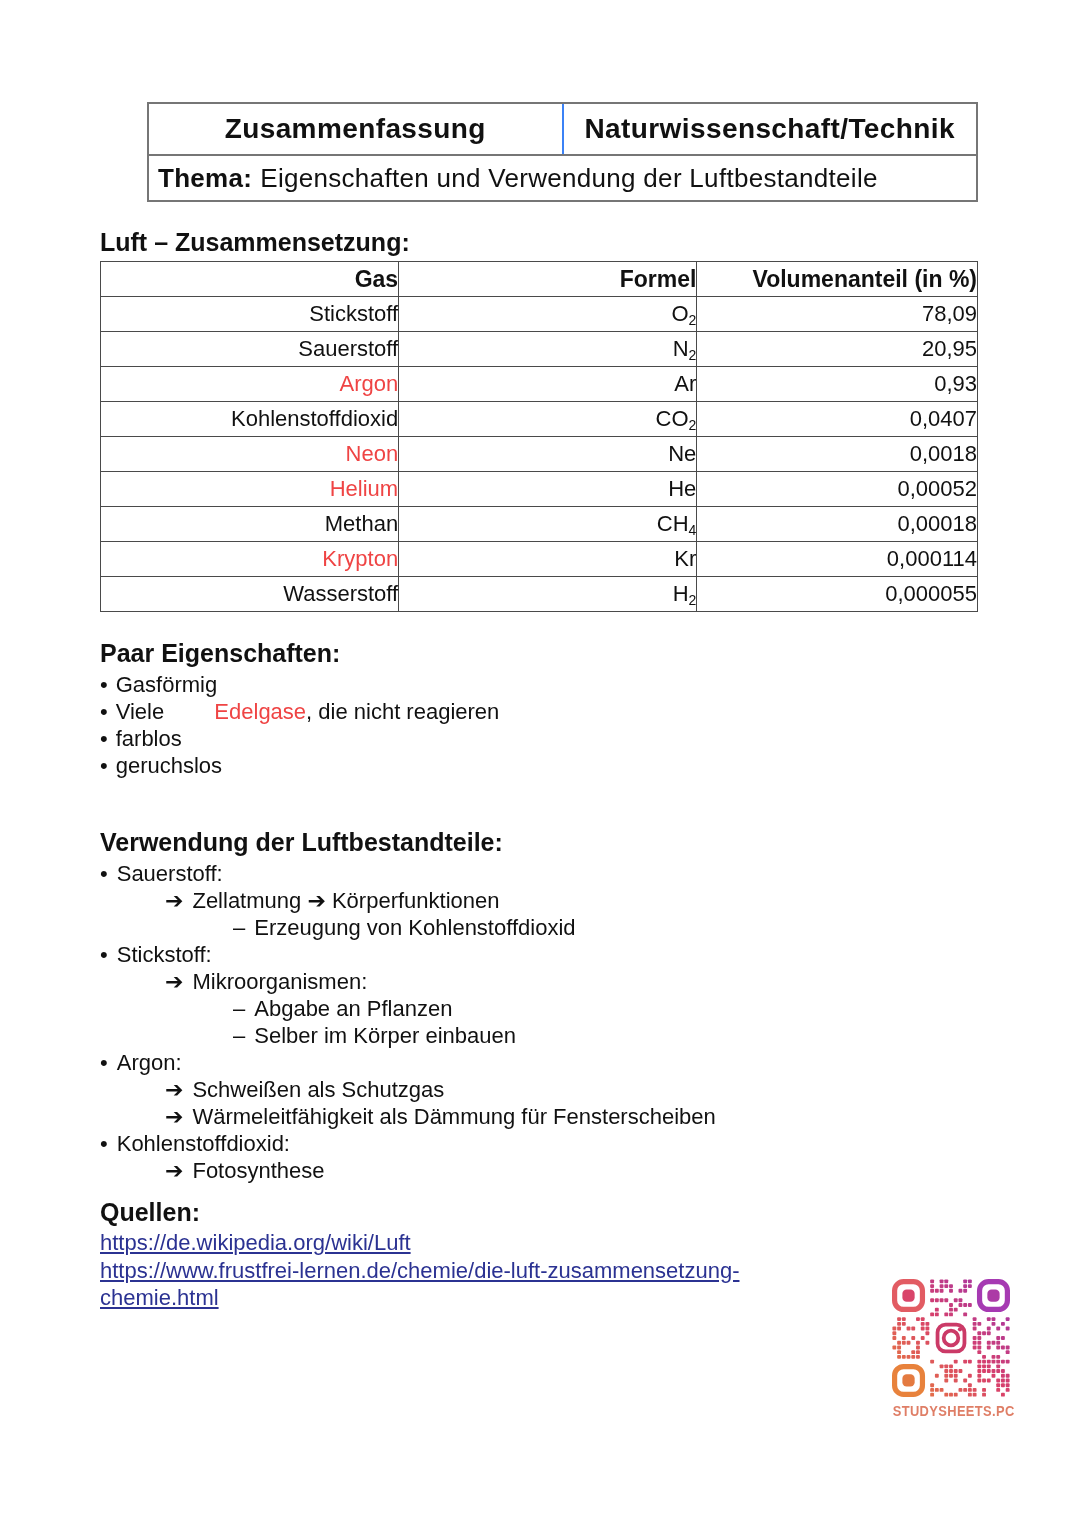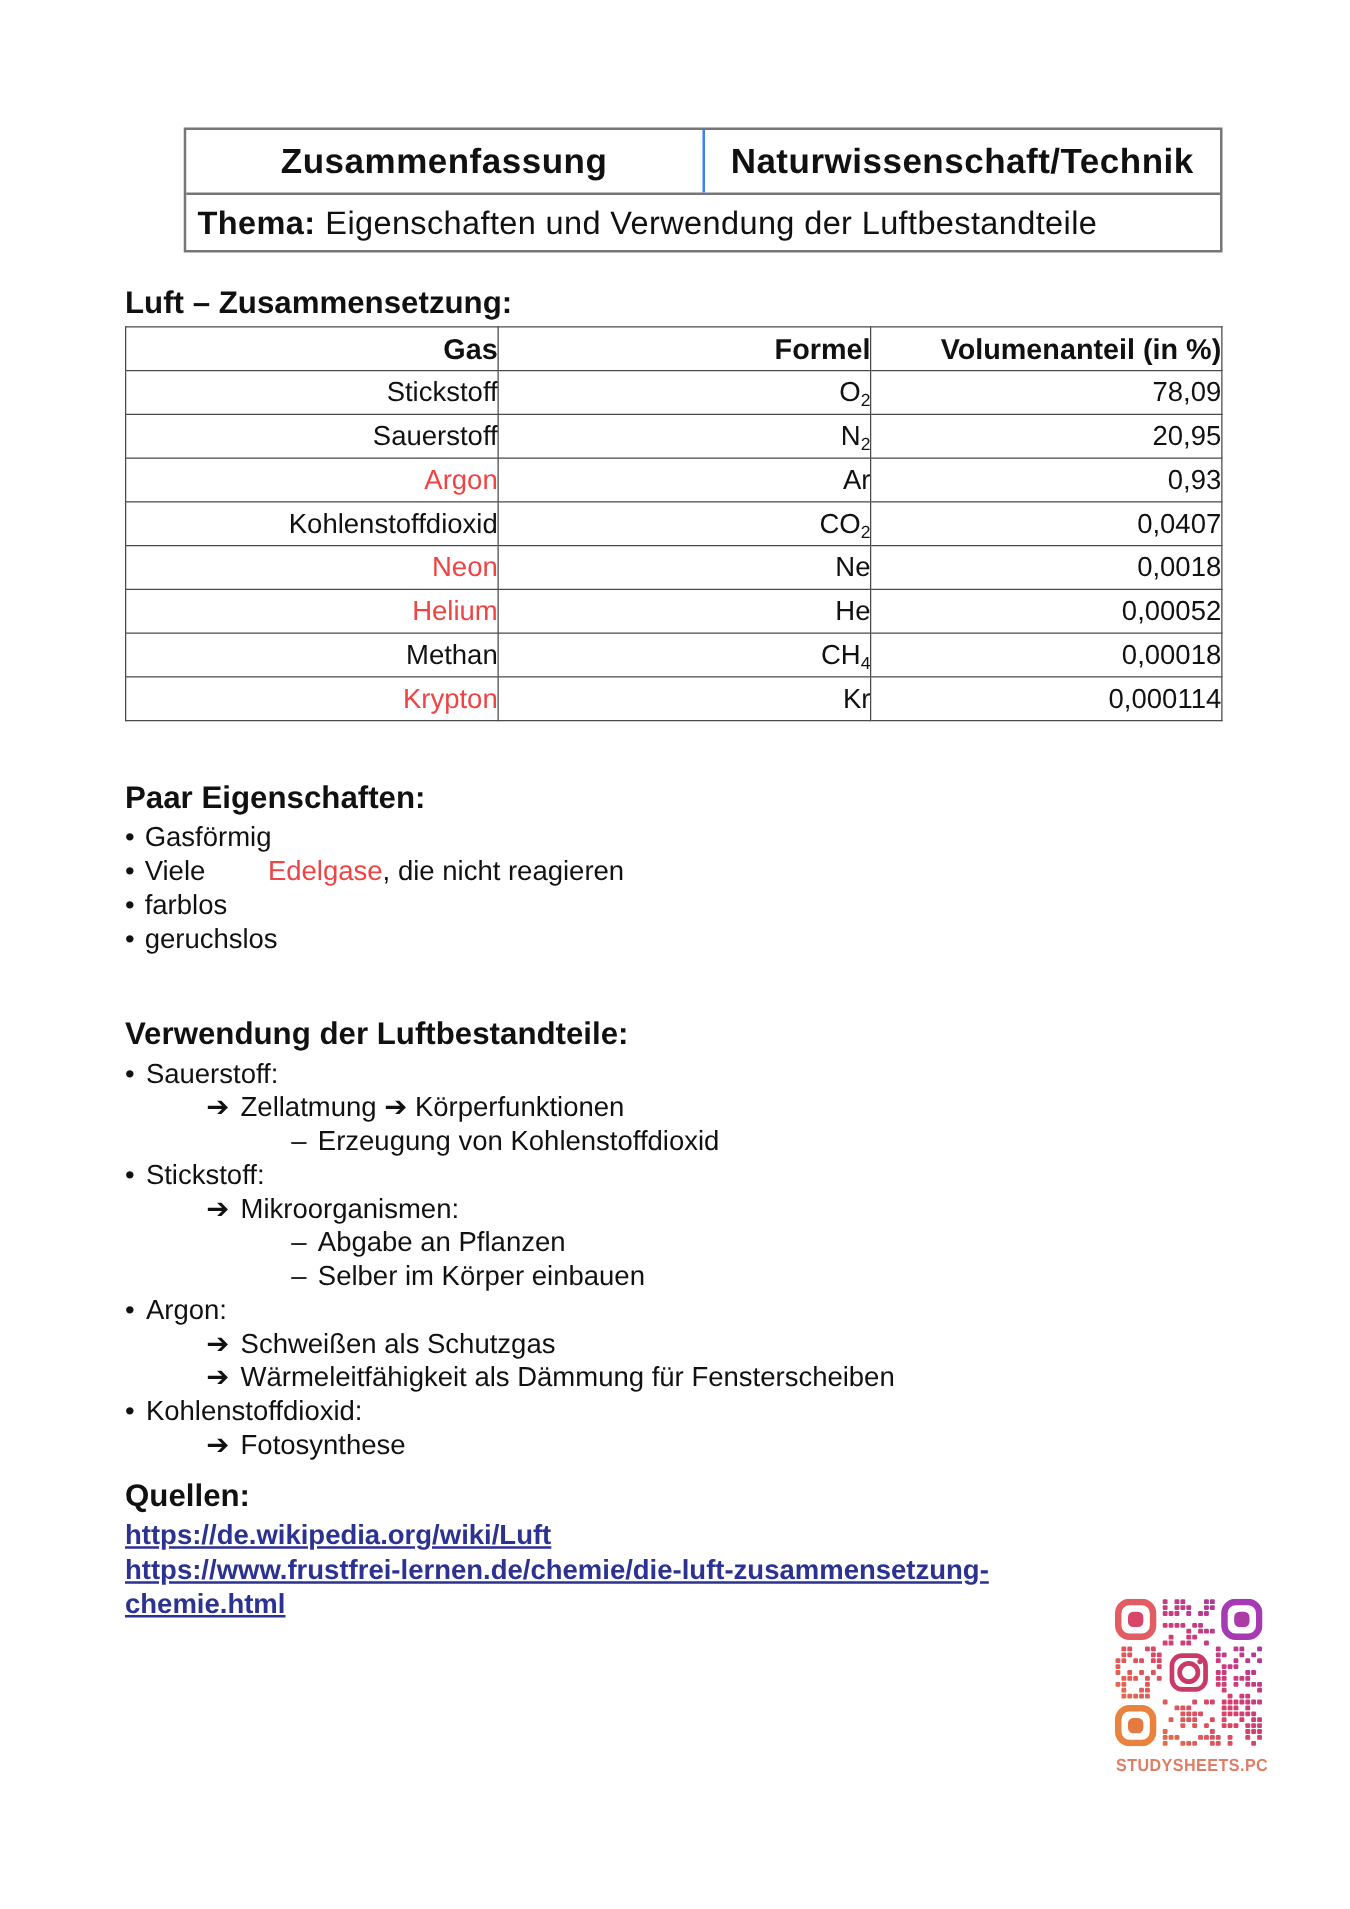--- a/index.html
+++ b/index.html
@@ -14,21 +14,21 @@
   .doc-header .row1{display:flex;height:50px;}
   .doc-header .cell{flex:1 1 50%;display:flex;align-items:center;justify-content:center;
     font-weight:bold;font-size:28px;letter-spacing:.4px;}
   .doc-header .cell.right{border-left:2px solid #3b82f6;}
   .doc-header .row2{border-top:2px solid #767676;height:44px;display:flex;align-items:center;
     padding-left:9px;font-size:26px;letter-spacing:.3px;}
   .doc-header .row2 .lbl{font-weight:bold;margin-right:8px;}
 
   h2.sec{font-size:25px;line-height:26px;font-weight:bold;margin:0;}
   #h-comp{margin:27px 0 6px 0;}
-  #h-props{margin:48px 0 5px 0;}
+  #h-props{margin:28px 0 5px 0;}
   #h-usage{margin:50px 0 5px 0;}
   #h-sources{margin:15px 0 4px 0;}
 
   
   table.gas{border-collapse:collapse;width:878px;table-layout:fixed;}
   table.gas td,table.gas th{border:1.5px solid #4a4a4a;height:34px;text-align:right;
     vertical-align:middle;font-size:22px;padding:0;}
   table.gas th{font-size:23px;font-weight:bold;}
   table.gas col.c1{width:34%;} table.gas col.c2{width:34%;} table.gas col.c3{width:32%;}
   .redtxt{color:#ef4444;margin-left:44px;}
@@ -39,21 +39,21 @@
   .plist li .mk{margin-right:8px;}
 
   .usage{font-size:22px;line-height:27px;}
   .uline{white-space:pre-wrap;}
   .uline .mk{margin-right:9px;font-weight:normal;}
   .ind0{padding-left:0;}
   .ind1{padding-left:65px;}
   .ind2{padding-left:133px;}
   .dashmk{font-weight:bold;}
 
-  .links{width:705px;font-size:22px;line-height:27.5px;font-weight:bold;}
+  .links{width:705px;font-size:22px;line-height:27.5px;}
   .links a{color:#2B3292;text-decoration:underline;display:block;}
 
   
   .qr-block{position:absolute;left:890px;top:1279px;width:122px;text-align:center;}
   .qr-caption{margin-top:2px;font-size:14px;font-weight:bold;color:#DF7E66;
     letter-spacing:.4px;transform:scaleX(.92);transform-origin:left;white-space:nowrap;text-align:left;padding-left:3px;}
 </style>
 </head>
 <body>
 
@@ -119,20 +119,25 @@
           </tr>
           <tr>
             <td>Methan</td>
             <td>CH<sub class="f">4</sub></td>
             <td>0,00018</td>
           </tr>
           <tr>
             <td class="redtxt">Krypton</td>
             <td>Kr</td>
             <td>0,000114</td>
+          </tr>
+          <tr>
+            <td>Wasserstoff</td>
+            <td>H<sub class="f">2</sub></td>
+            <td>0,000055</td>
           </tr>
         </tbody>
     </table>
 
     <h2 class="sec" id="h-props">Paar Eigenschaften:</h2>
     <ul class="plist" id="prop-list">
         <li><span class="mk">•</span><span>Gasförmig</span></li>
         <li><span class="mk">•</span><span>Viele </span><span class="redtxt">Edelgase</span><span>, die nicht reagieren</span></li>
         <li><span class="mk">•</span><span>farblos</span></li>
         <li><span class="mk">•</span><span>geruchslos</span></li>

